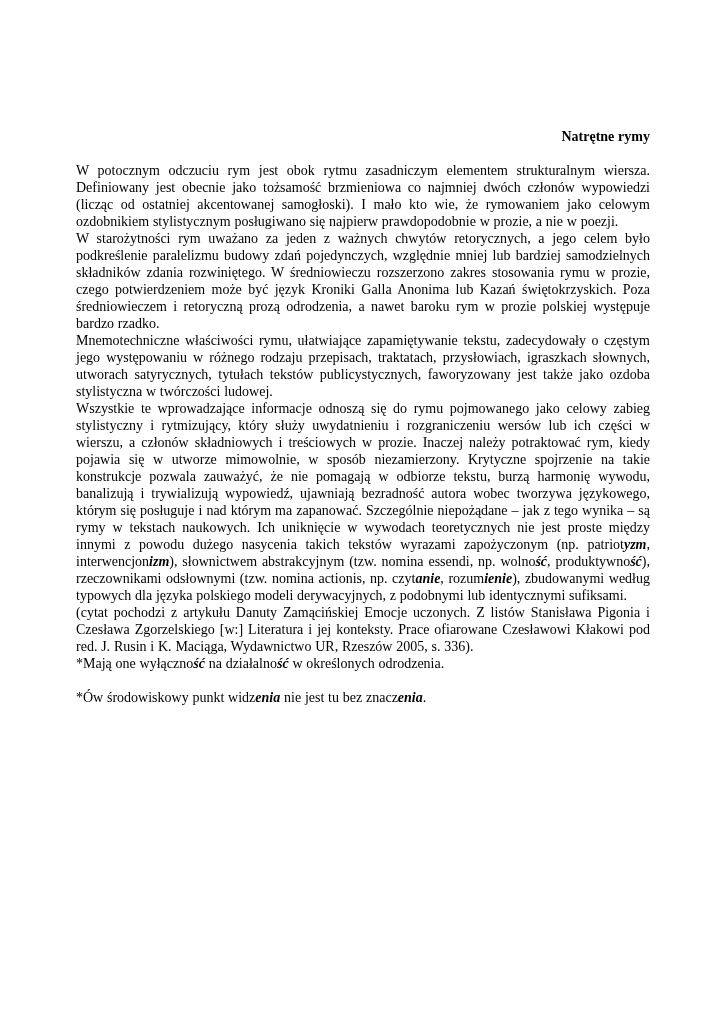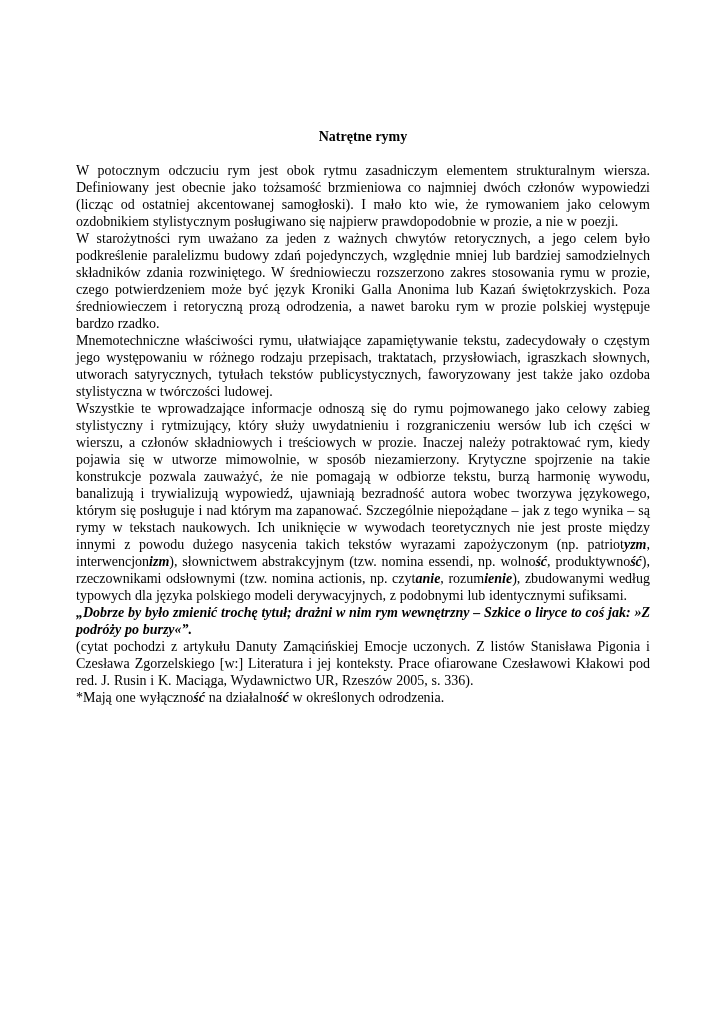--- a/index.html
+++ b/index.html
@@ -31,38 +31,38 @@
   }
   .page-content p {
     margin: 0;
     font-size: 14px;
     line-height: 17px;
     text-align: justify;
     word-spacing: 0.02em;
   }
   p.doc-title {
     font-weight: bold;
-    text-align: center;
+    text-align: right;
     margin-bottom: 17px;
   }
   p.space-before {
     margin-top: 17px;
   }
   .b { font-weight: bold; font-style: italic; }
   .i { }
 </style>
 </head>
 <body style="background: rgb(255, 255, 255); color: rgb(0, 0, 0);">
 
 <div class="page">
   <div class="page-content">
     <p class="doc-title">Natrętne rymy</p>
     <div id="paragraphs">
         <p><span>W potocznym odczuciu rym jest obok rytmu zasadniczym elementem strukturalnym wiersza. Definiowany jest obecnie jako tożsamość brzmieniowa co najmniej dwóch członów wypowiedzi (licząc od ostatniej akcentowanej samogłoski). I mało kto wie, że rymowaniem jako celowym ozdobnikiem stylistycznym posługiwano się najpierw prawdopodobnie w prozie, a nie w poezji.</span></p>
         <p><span>W starożytności rym uważano za jeden z ważnych chwytów retorycznych, a jego celem było podkreślenie paralelizmu budowy zdań pojedynczych, względnie mniej lub bardziej samodzielnych składników zdania rozwiniętego. W średniowieczu rozszerzono zakres stosowania rymu w prozie, czego potwierdzeniem może być język </span><span class="i">Kroniki</span><span> Galla Anonima lub </span><span class="i">Kazań świętokrzyskich</span><span>. Poza średniowieczem i retoryczną prozą odrodzenia, a nawet baroku rym w prozie polskiej występuje bardzo rzadko.</span></p>
         <p><span>Mnemotechniczne właściwości rymu, ułatwiające zapamiętywanie tekstu, zadecydowały o częstym jego występowaniu w różnego rodzaju przepisach, traktatach, przysłowiach, igraszkach słownych, utworach satyrycznych, tytułach tekstów publicystycznych, faworyzowany jest także jako ozdoba stylistyczna w twórczości ludowej.</span></p>
         <p><span>Wszystkie te wprowadzające informacje odnoszą się do rymu pojmowanego jako celowy zabieg stylistyczny i rytmizujący, który służy uwydatnieniu i rozgraniczeniu wersów lub ich części w wierszu, a członów składniowych i treściowych w prozie. Inaczej należy potraktować rym, kiedy pojawia się w utworze mimowolnie, w sposób niezamierzony. Krytyczne spojrzenie na takie konstrukcje pozwala zauważyć, że nie pomagają w odbiorze tekstu, burzą harmonię wywodu, banalizują i trywializują wypowiedź, ujawniają bezradność autora wobec tworzywa językowego, którym się posługuje i nad którym ma zapanować. Szczególnie niepożądane – jak z tego wynika – są rymy w tekstach naukowych. Ich uniknięcie w wywodach teoretycznych nie jest proste między innymi z powodu dużego nasycenia takich tekstów wyrazami zapożyczonym (np. patriot</span><span class="b">yzm</span><span>, interwencjon</span><span class="b">izm</span><span>), słownictwem abstrakcyjnym (tzw. </span><span class="i">nomina essendi</span><span>, np. wolno</span><span class="b">ść</span><span>, produktywno</span><span class="b">ść</span><span>), rzeczownikami odsłownymi (tzw. </span><span class="i">nomina actionis</span><span>, np. czyt</span><span class="b">anie</span><span>, rozum</span><span class="b">ienie</span><span>), zbudowanymi według typowych dla języka polskiego modeli derywacyjnych, z podobnymi lub identycznymi sufiksami.</span></p>
-        <p><span class="b">„Dobrze by było zmienić trochę tytuł; drażni w nim rym wewnętrzny – </span><span class="b i">Szkice o liryce</span><span class="b"> to coś jak: »Z podróży po burzy«”.</span></p>
         <p><span>(cytat pochodzi z artykułu Danuty Zamącińskiej </span><span class="i">Emocje uczonych. Z listów Stanisława Pigonia i Czesława Zgorzelskiego</span><span> [w:] </span><span class="i">Literatura i jej konteksty. Prace ofiarowane Czesławowi Kłakowi</span><span> pod red. J. Rusin i K. Maciąga, Wydawnictwo UR, Rzeszów 2005, s. 336).</span></p>
         <p><span>*Mają one wyłączno</span><span class="b">ść</span><span> na działalno</span><span class="b">ść</span><span> w określonych odrodzenia.</span></p>
+        <p class="space-before"><span>*Ów środowiskowy punkt widz</span><span class="b">enia</span><span> nie jest tu bez znacz</span><span class="b">enia</span><span>.</span></p>
       </div>
   </div>
 </div>
 
 </body></html>

